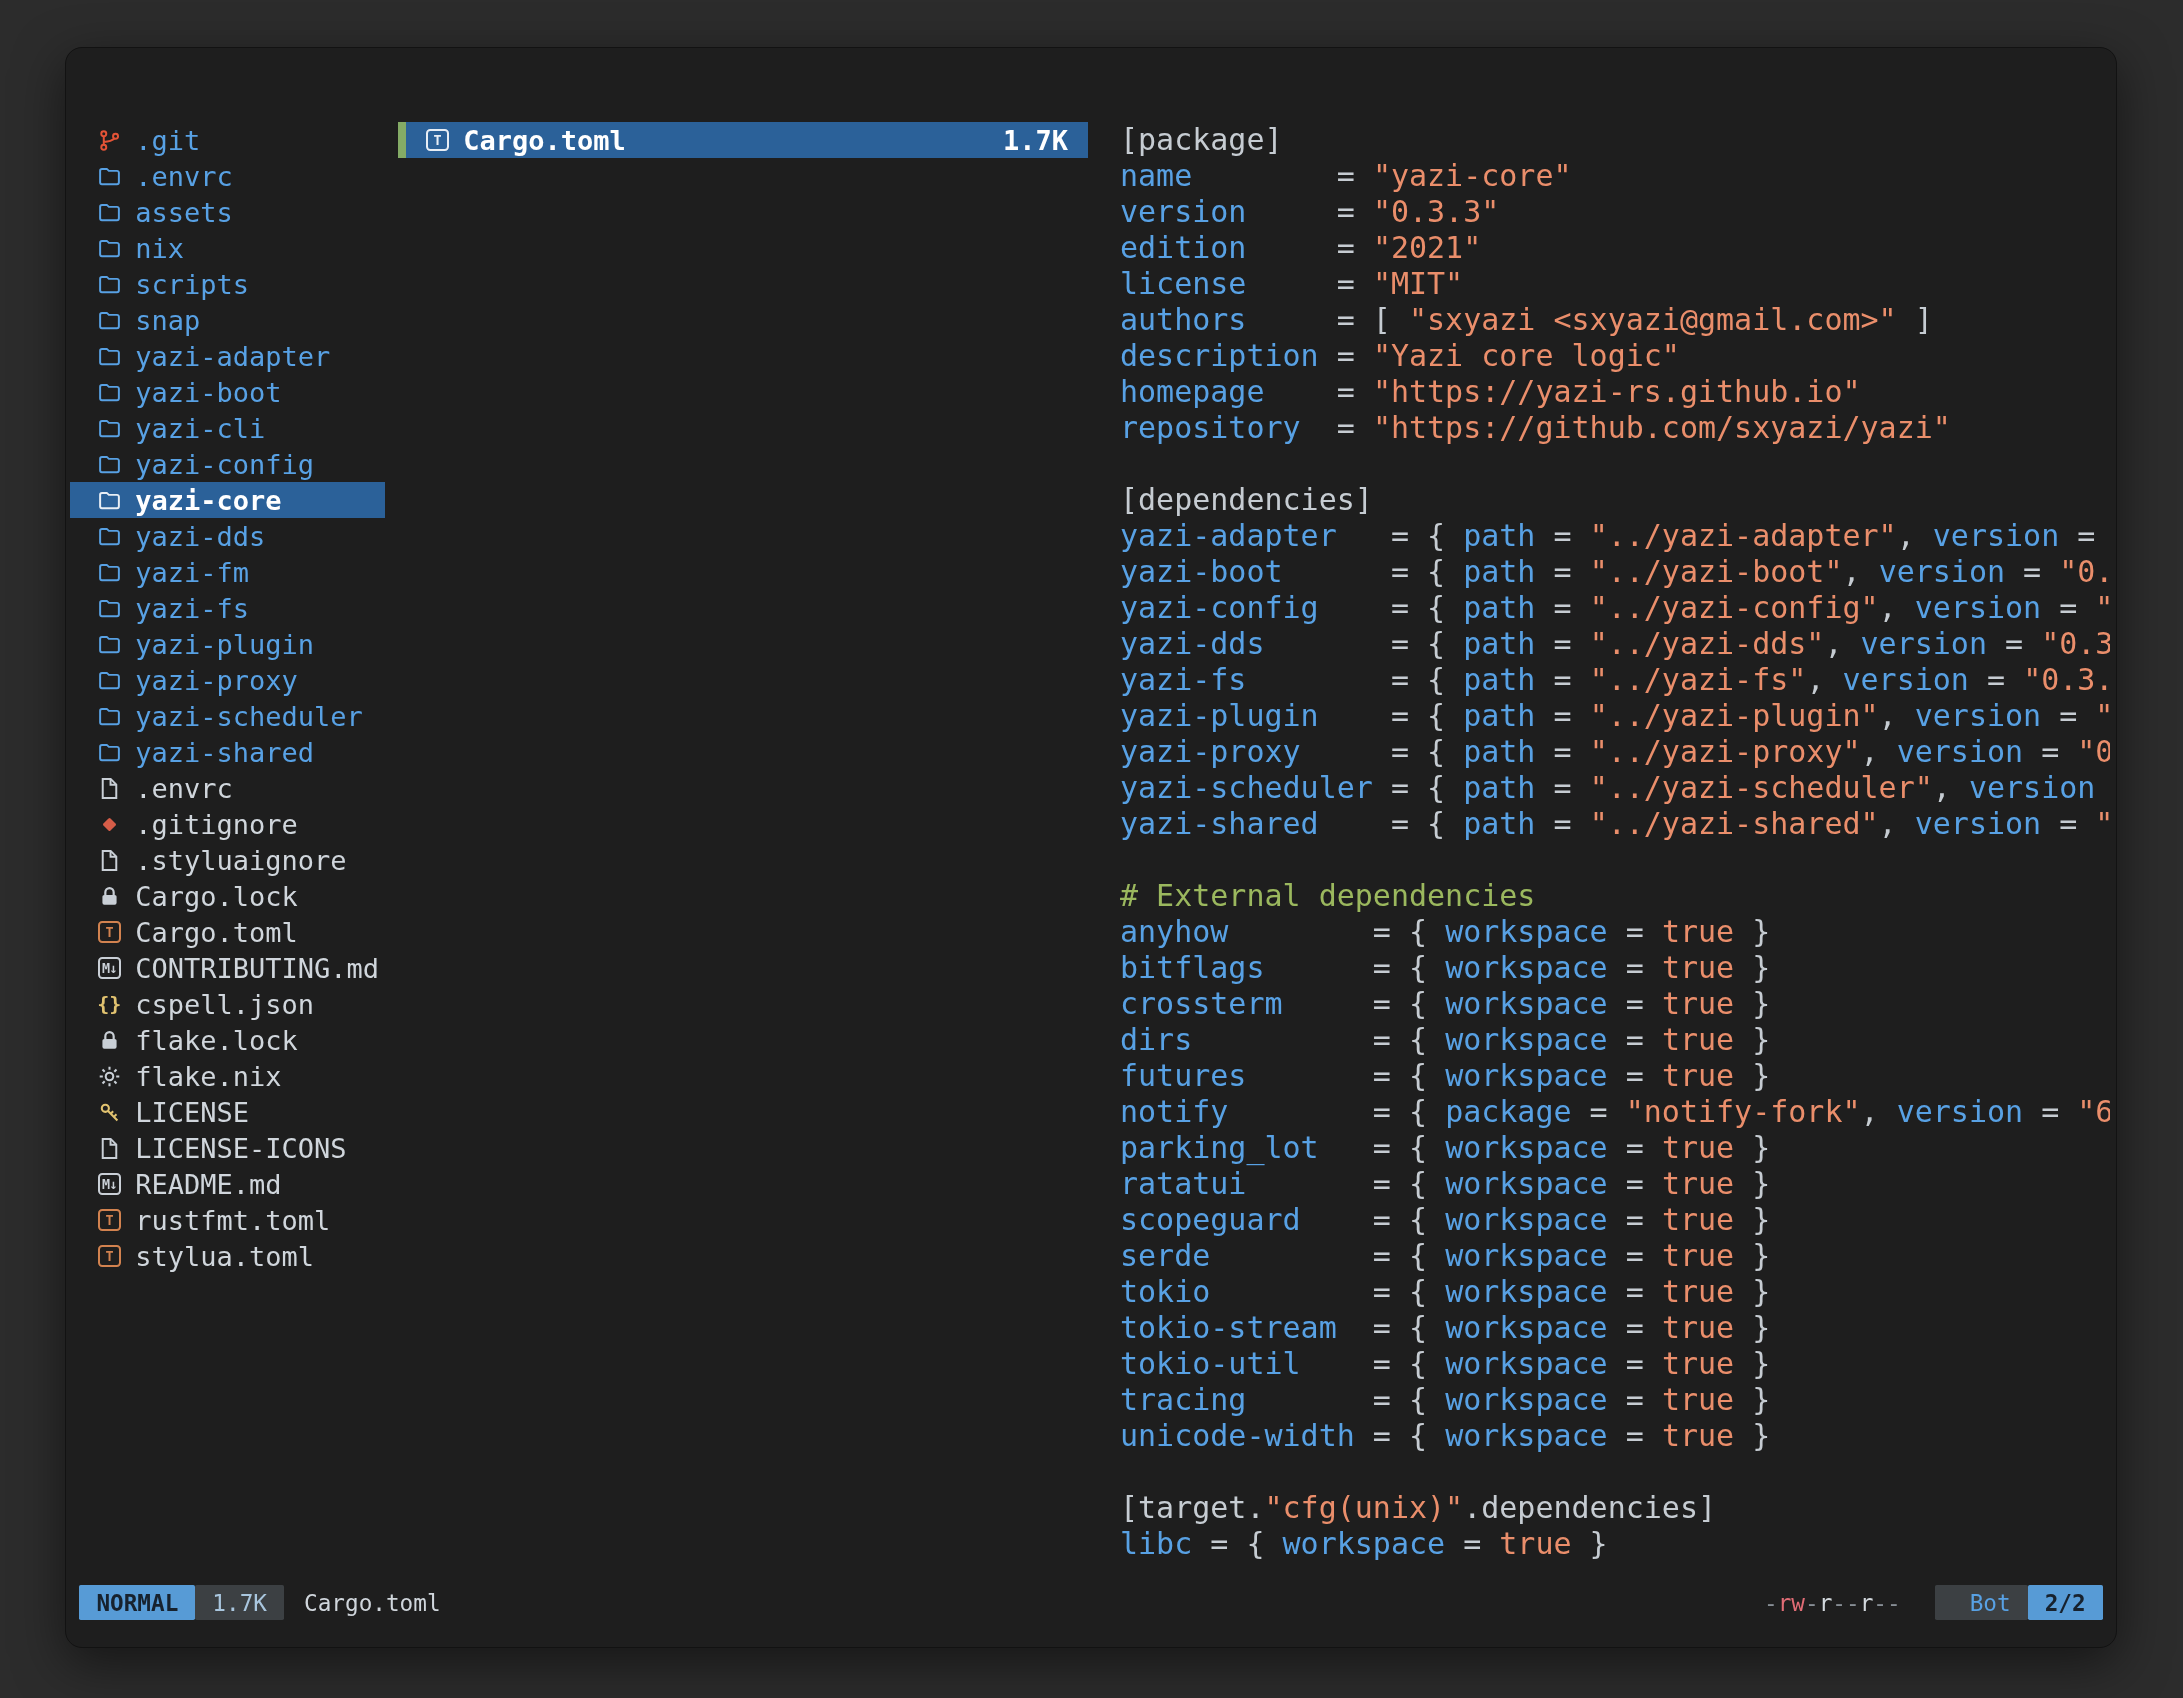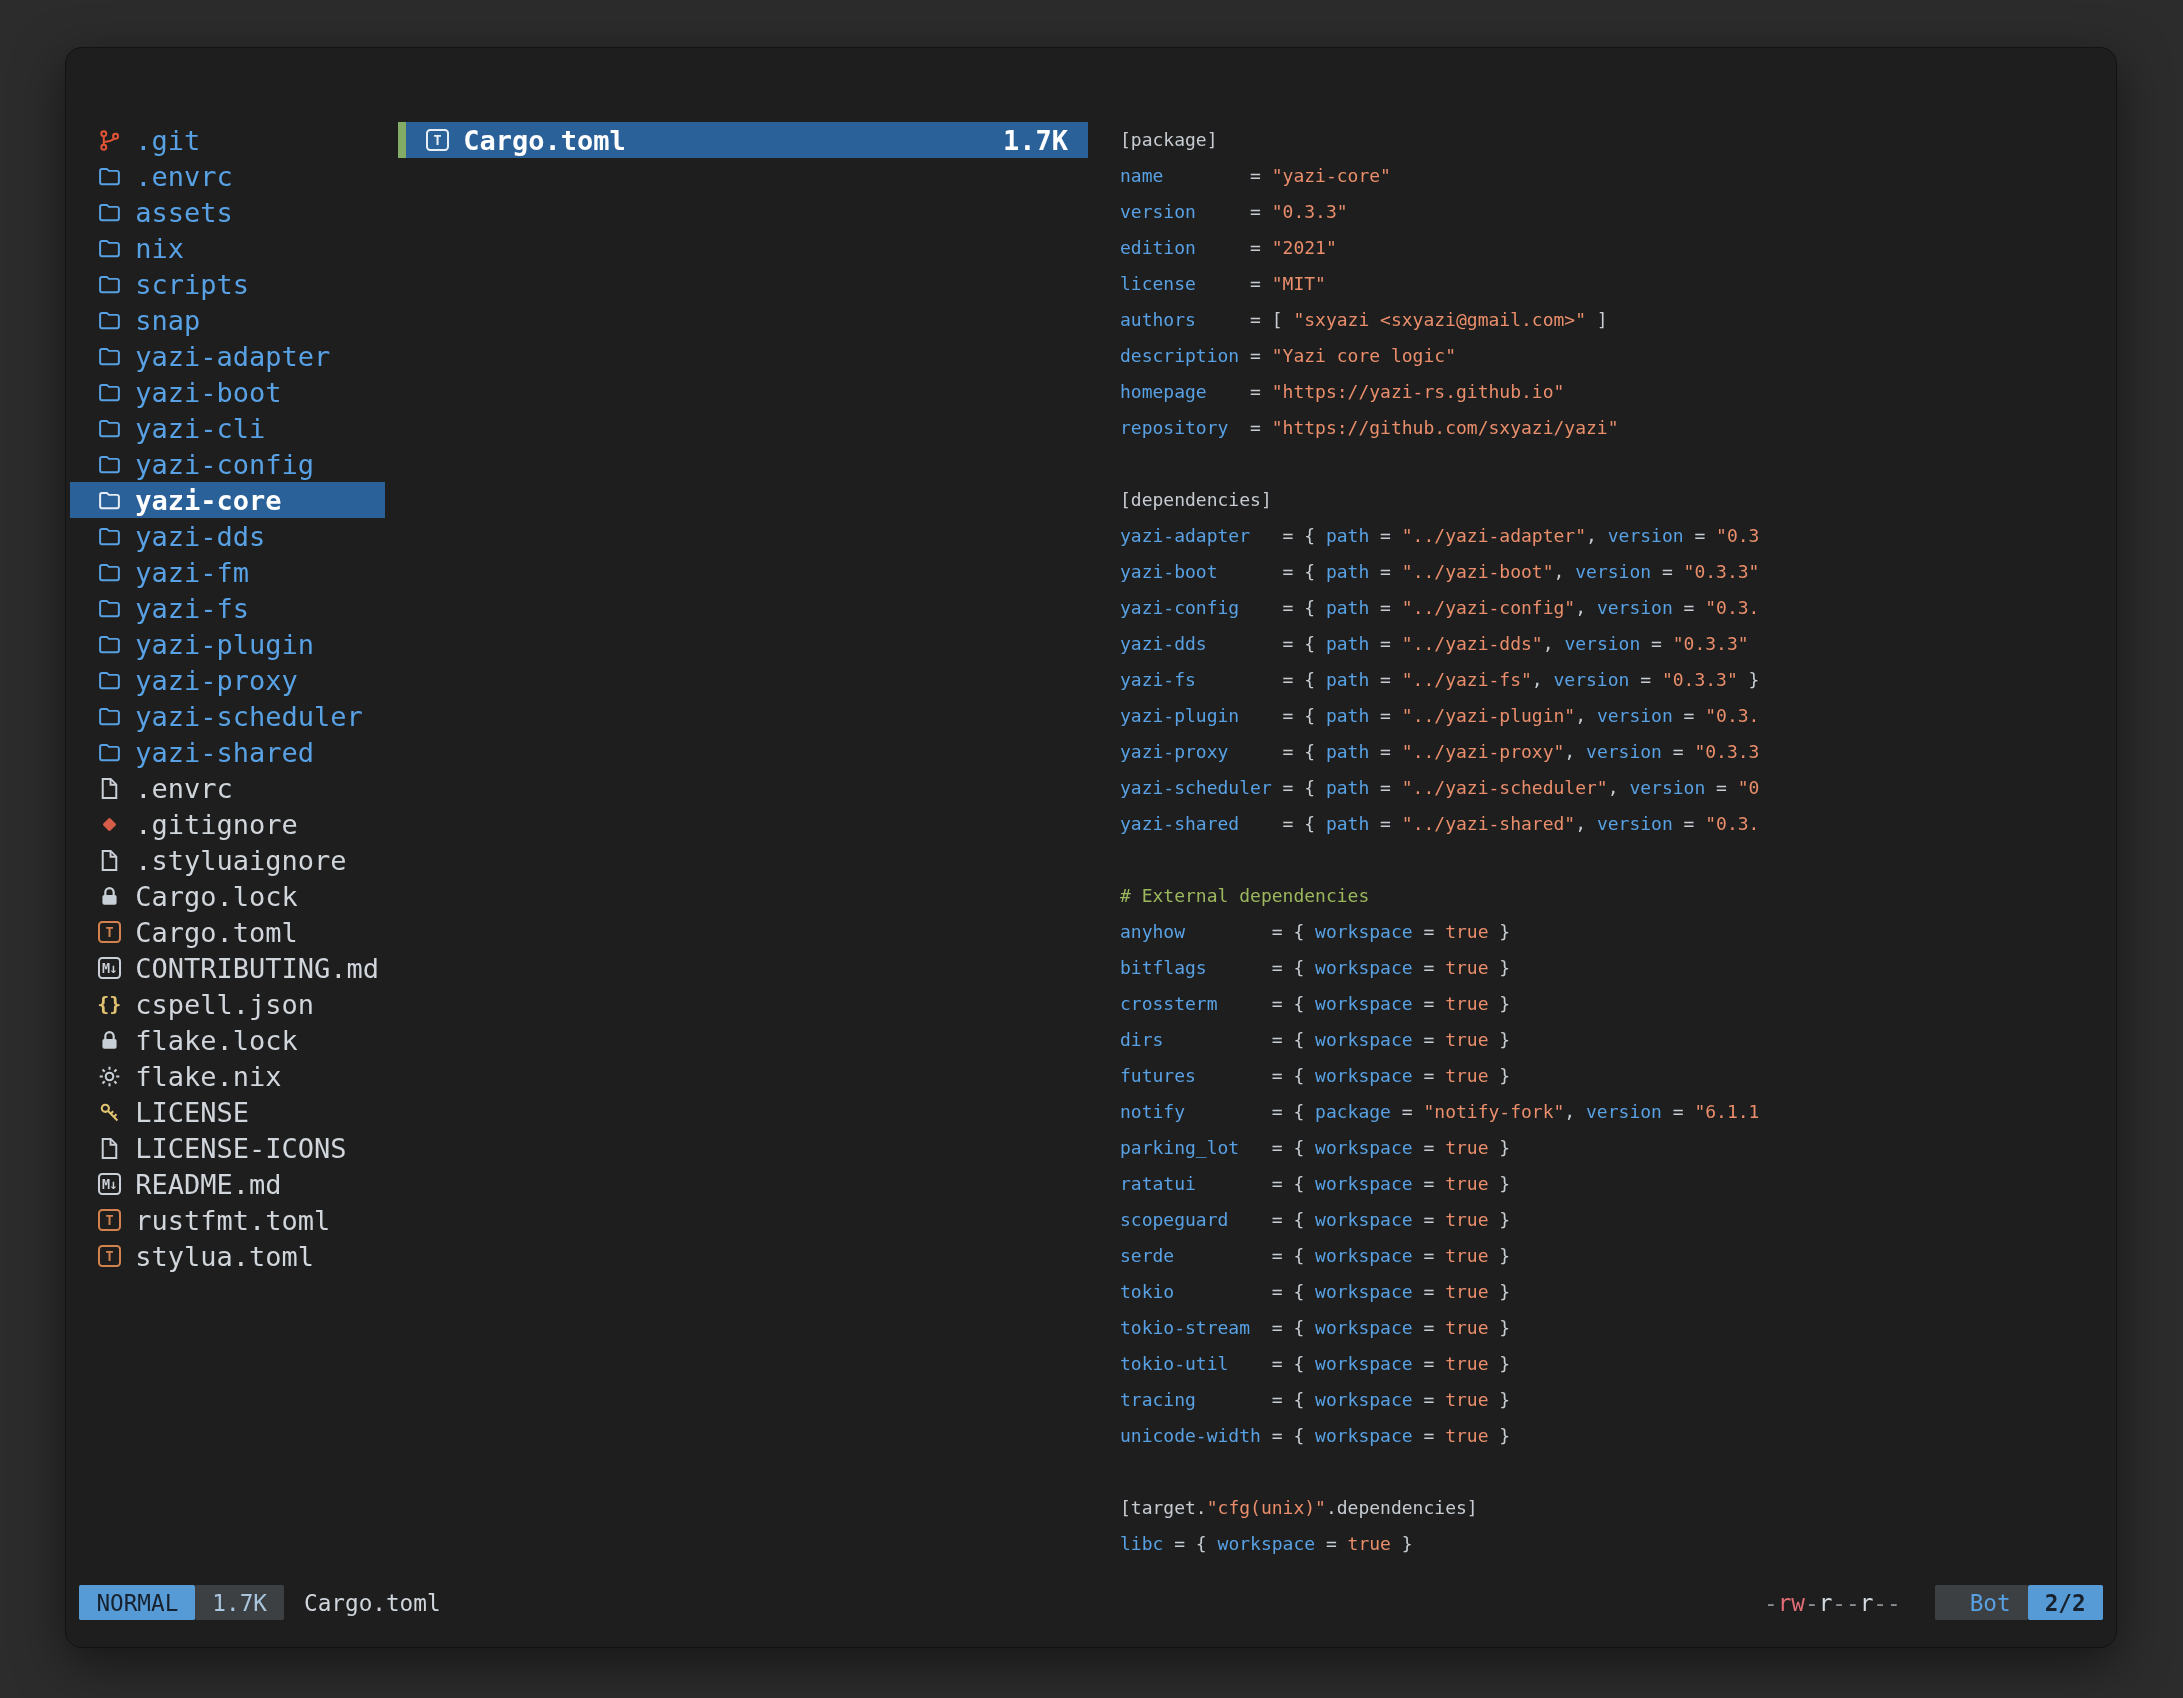--- a/index.html
+++ b/index.html
@@ -41,32 +41,32 @@
   .row.selected .ic { color:#e8eef5 !important; }
   .marker { position:absolute; left:0; top:0; bottom:0; width:7.6px; background: var(--marker_green); }
 
   .tico { display:flex; align-items:center; justify-content:center; font-weight:700; }
   .tico.boxed {
     border:2.1px solid currentColor; border-radius:4.2px;
     width:23.5px; height:22.7px; font-size:13.4px; letter-spacing:-0.8px;
   }
   .tico:not(.boxed) { font-size:20px; }
 
-  .code { font-size:18px; line-height:36px; height:36px; white-space:pre; color:var(--punct); }
+  .code { font-size:30px; line-height:36px; height:36px; white-space:pre; color:var(--punct); }
   .code .p { color: var(--punct); }
   .code .k { color: var(--blue); }
   .code .s { color: var(--string); }
   .code .c { color: var(--comment); }
 
   .statusbar {
     position:absolute; left:13.4px; right:13.4px; bottom:27px; height:35px;
     display:flex; align-items:center; font-size:22.7px;
   }
   .badge { height:35px; display:flex; align-items:center; padding:0 17px; border-radius:1.7px; }
-  .badge.mode    { background: var(--badge_blue); color: var(--badge_text_dark); font-weight:normal;text-align:center; }
+  .badge.mode    { background: var(--badge_blue); color: var(--badge_text_dark); font-weight:bold;text-align:center; }
   .badge.size    { background: var(--badge_gray); color:#a9c6de; }
   .badge.pos     { background: var(--badge_gray); color: var(--blue); padding-left: 35px; }
   .badge.counter { background: var(--badge_blue); color: var(--badge_text_dark); font-weight:bold; }
   .filename { margin-left:20px; color: var(--text); }
   .sb-right { margin-left:auto; display:flex; align-items:center; }
   .perms { margin-right:34px; white-space:pre; }
   .perms .dim { color:#878e95; }
   .perms .red { color:#e06c75; }
   .perms .lt  { color:#d2d8dd; }
 </style>

